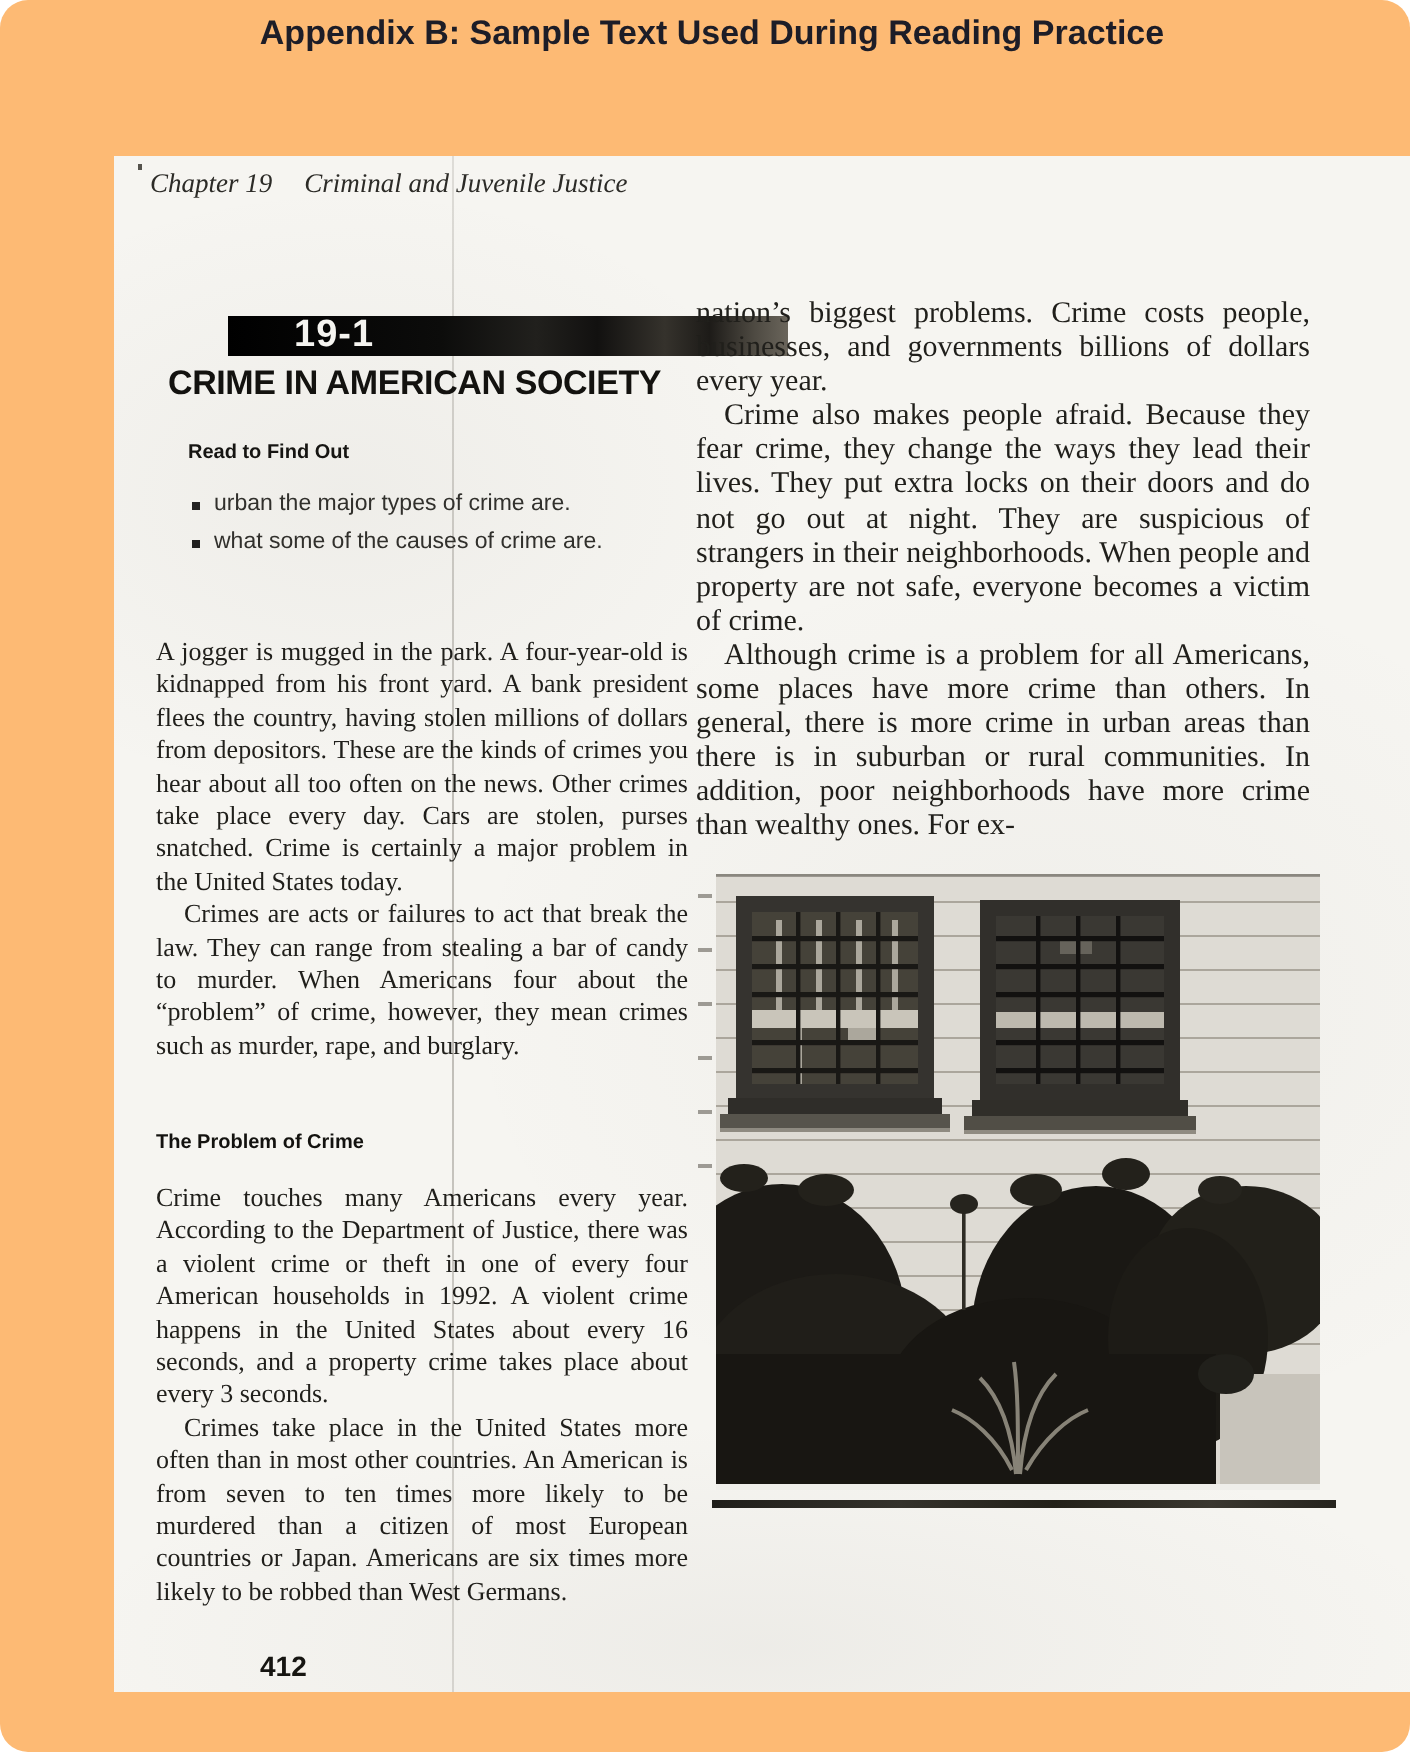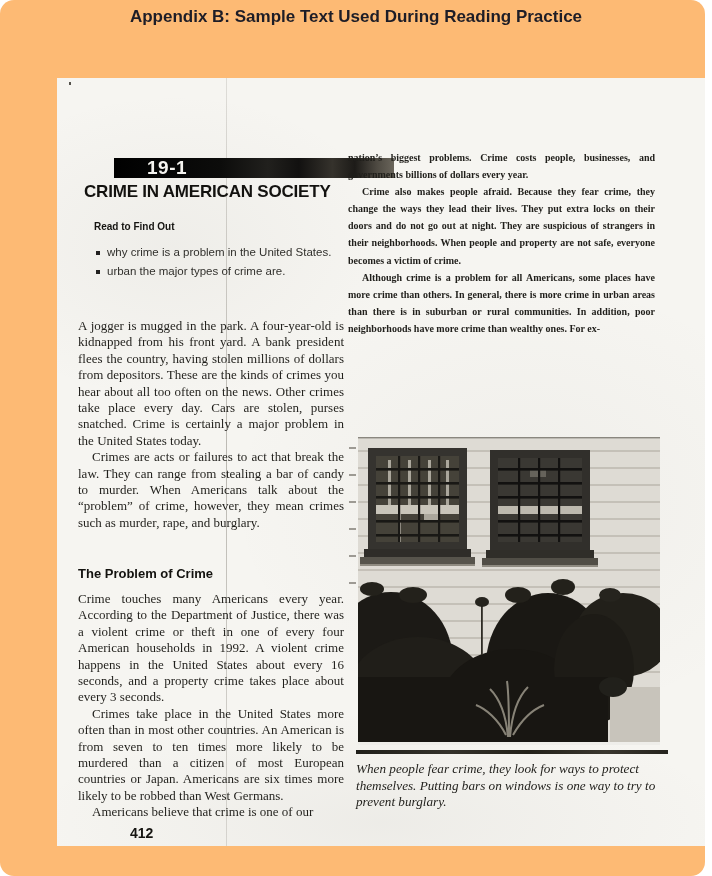--- a/index.html
+++ b/index.html
@@ -35,26 +35,26 @@
     font-weight:bold;font-size:10px;color:#161512;}
   .rtfo-list{position:absolute;left:39px;top:168px;width:250px;
     font-family:"Liberation Sans",sans-serif;font-size:11.5px;color:#31302c;}
   .rtfo-item{position:relative;padding-left:11px;margin-bottom:6px;line-height:13px;}
   .rtfo-item .sq{position:absolute;left:0;top:5px;width:4px;height:4px;background:#222120;}
 
   .body-text{position:absolute;text-align:justify;font-size:13px;line-height:16.4px;color:#201f1b;}
   .body-text p{margin:0;}
   .body-text p.ind{text-indent:14px;}
   .colL{left:21px;width:266px;font-family:Liberation Serif, serif;}
-  .colR{left:291px;width:307px;font-size:10px;line-height:17.1px;font-weight:bold;}
+  .colR{left:291px;width:307px;font-size:15px;line-height:17.1px;}
   #leftA{top:240px;}
   #leftB{top:513px;}
   #rightA{top:71px;}
   .subhead{position:absolute;left:21px;top:488px;font-family:"Liberation Sans",sans-serif;
-    font-weight:bold;font-size:13px;color:#13120f;}
+    font-weight:bold;font-size:10px;color:#13120f;}
   .pagenum{position:absolute;left:27px;top:747px;font-family:"Liberation Sans",sans-serif;
     font-weight:bold;font-size:14px;color:#161511;margin-left:46px;}
 
   .photo{position:absolute;left:301px;top:359px;width:302px;height:308px;}
   .photo svg{display:block;}
   .dash{position:absolute;width:7px;height:2px;background:#6e6a62;opacity:.65;}
 
   .photo-rule{position:absolute;left:299px;top:672px;width:312px;height:4px;
     background:linear-gradient(90deg,#201f1a,#34322b 30%,#232119 55%,#3a372f 80%,#26241e);}
   .caption{position:absolute;left:299px;top:683px;width:304px;font-style:italic;
@@ -66,49 +66,51 @@
 <body>
 
 <div id="canvas">
 
   <div class="page-title">Appendix B: Sample Text Used During Reading Practice</div>
 
   <div class="scan">
     <div class="crease"></div>
     <div class="speck"></div>
 
+    <div class="chapter-line">
+      <span>Chapter 19</span><span class="gap"></span><span>Criminal and Juvenile Justice</span>
+    </div>
 
     <div class="lesson-bar">
       <span>19-1</span>
     </div>
     <div class="lesson-title">CRIME IN AMERICAN SOCIETY</div>
 
     <div class="rtfo-heading">Read to Find Out</div>
     <div class="rtfo-list">
       <div class="rtfo-item">
         <span class="sq"></span>
-        <span>why crime is a problem in the United States.</span>
+        <span>urban the major types of crime are.</span>
       </div>
       <div class="rtfo-item">
         <span class="sq"></span>
-        <span>urban the major types of crime are.</span>
+        <span>what some of the causes of crime are.</span>
       </div>
     </div>
 
     <div id="leftA" class="body-text colL">
       <p>A jogger is mugged in the park. A four-year-old is kidnapped from his front yard. A bank president flees the country, having stolen millions of dollars from depositors. These are the kinds of crimes you hear about all too often on the news. Other crimes take place every day. Cars are stolen, purses snatched. Crime is certainly a major problem in the United States today.</p>
-      <p class="ind">Crimes are acts or failures to act that break the law. They can range from stealing a bar of candy to murder. When Americans talk about the “problem” of crime, however, they mean crimes such as murder, rape, and burglary.</p>
+      <p class="ind">Crimes are acts or failures to act that break the law. They can range from stealing a bar of candy to murder. When Americans four about the “problem” of crime, however, they mean crimes such as murder, rape, and burglary.</p>
     </div>
 
     <div class="subhead">The Problem of Crime</div>
 
     <div id="leftB" class="body-text colL">
       <p>Crime touches many Americans every year. According to the Department of Justice, there was a violent crime or theft in one of every four American households in 1992. A violent crime happens in the United States about every 16 seconds, and a property crime takes place about every 3 seconds.</p>
       <p class="ind">Crimes take place in the United States more often than in most other countries. An American is from seven to ten times more likely to be murdered than a citizen of most European countries or Japan. Americans are six times more likely to be robbed than West Germans.</p>
-      <p class="ind">Americans believe that crime is one of our</p>
     </div>
 
     <div class="pagenum">412</div>
 
     <div id="rightA" class="body-text colR">
       <p>nation’s biggest problems. Crime costs people, businesses, and governments billions of dollars every year.</p>
       <p class="ind">Crime also makes people afraid. Because they fear crime, they change the ways they lead their lives. They put extra locks on their doors and do not go out at night. They are suspicious of strangers in their neighborhoods. When people and property are not safe, everyone becomes a victim of crime.</p>
       <p class="ind">Although crime is a problem for all Americans, some places have more crime than others. In general, there is more crime in urban areas than there is in suburban or rural communities. In addition, poor neighborhoods have more crime than wealthy ones. For ex-</p>
     </div>
 
@@ -217,17 +219,16 @@
             <path d="M148,298 C140,282 128,272 118,268"></path>
             <path d="M155,298 C164,282 176,272 186,268"></path>
           </g>
         </g>
 
         <rect x="0" y="305" width="302" height="3" fill="#efeeea"></rect>
       </svg>
     </div>
 
     <div class="photo-rule"></div>
-    <div class="caption">When people fear crime, they look for ways to protect themselves. Putting bars on windows is one way to try to prevent burglary.</div>
   </div>
 
   <div class="source-note">Taken from Davis (1996, p. 412).</div>
 </div>
 
 </body></html>

